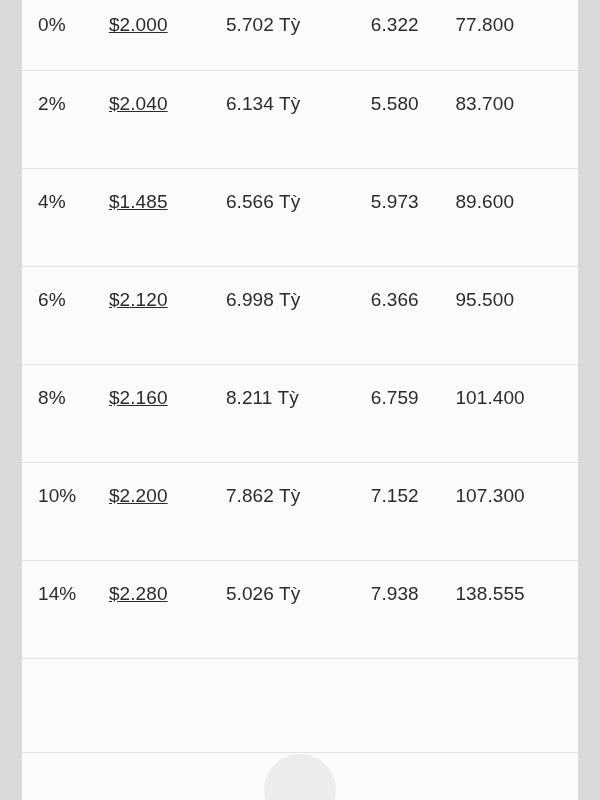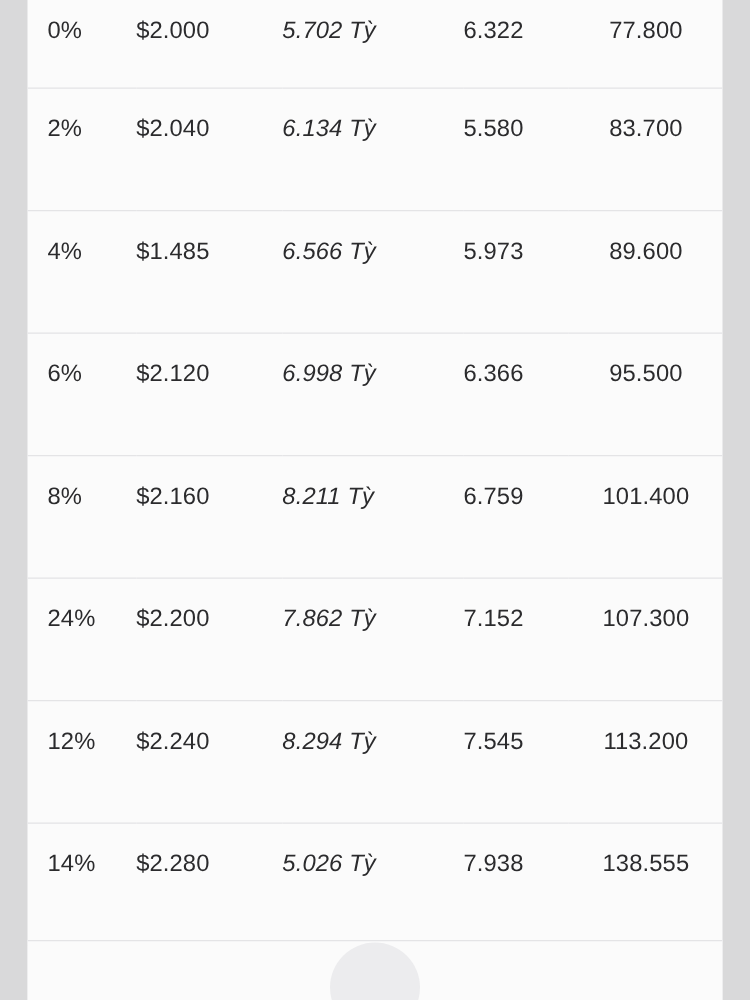--- a/index.html
+++ b/index.html
@@ -40,24 +40,24 @@
   }
   .table td {
     font-size: 19px;
     color: #2b2b2d;
     vertical-align: top;
     padding: 0;
     letter-spacing: 0.1px;
   }
   
   .c0 { width: 78px; }
-  .c1 { width: 105px; }
-  .c2 { width: 130px; font-style: italic; }
+  .c1 { width: 105px; text-decoration: underline; }
+  .c2 { width: 130px; }
   .c3 { width: 76px; }
-  .c4 { width: 110px; text-align: center; }
+  .c4 { width: 110px; }
 
   .cell {
     display: block;
     padding-top: 20px;
     padding-bottom: 20px;
     line-height: 26px;
     word-break: break-word;
   }
   
   tr.first .cell {
@@ -188,50 +188,33 @@
             </td>
           <td class="c3">
               <span class="cell">6.759</span>
             </td>
           <td class="c4">
               <span class="cell">101.400</span>
             </td>
         </tr>
         <tr class="row-h">
           <td class="c0">
-              <span class="cell pad-left">24%</span>
+              <span class="cell pad-left">10%</span>
             </td>
           <td class="c1">
               <span class="cell">$2.200</span>
             </td>
           <td class="c2">
               <span class="cell">7.862 Tỳ</span>
             </td>
           <td class="c3">
               <span class="cell">7.152</span>
             </td>
           <td class="c4">
               <span class="cell">107.300</span>
-            </td>
-        </tr>
-        <tr class="row-h">
-          <td class="c0">
-              <span class="cell pad-left">12%</span>
-            </td>
-          <td class="c1">
-              <span class="cell">$2.240</span>
-            </td>
-          <td class="c2">
-              <span class="cell">8.294 Tỳ</span>
-            </td>
-          <td class="c3">
-              <span class="cell">7.545</span>
-            </td>
-          <td class="c4">
-              <span class="cell">113.200</span>
             </td>
         </tr>
         <tr class="row-h">
           <td class="c0">
               <span class="cell pad-left">14%</span>
             </td>
           <td class="c1">
               <span class="cell">$2.280</span>
             </td>
           <td class="c2">

